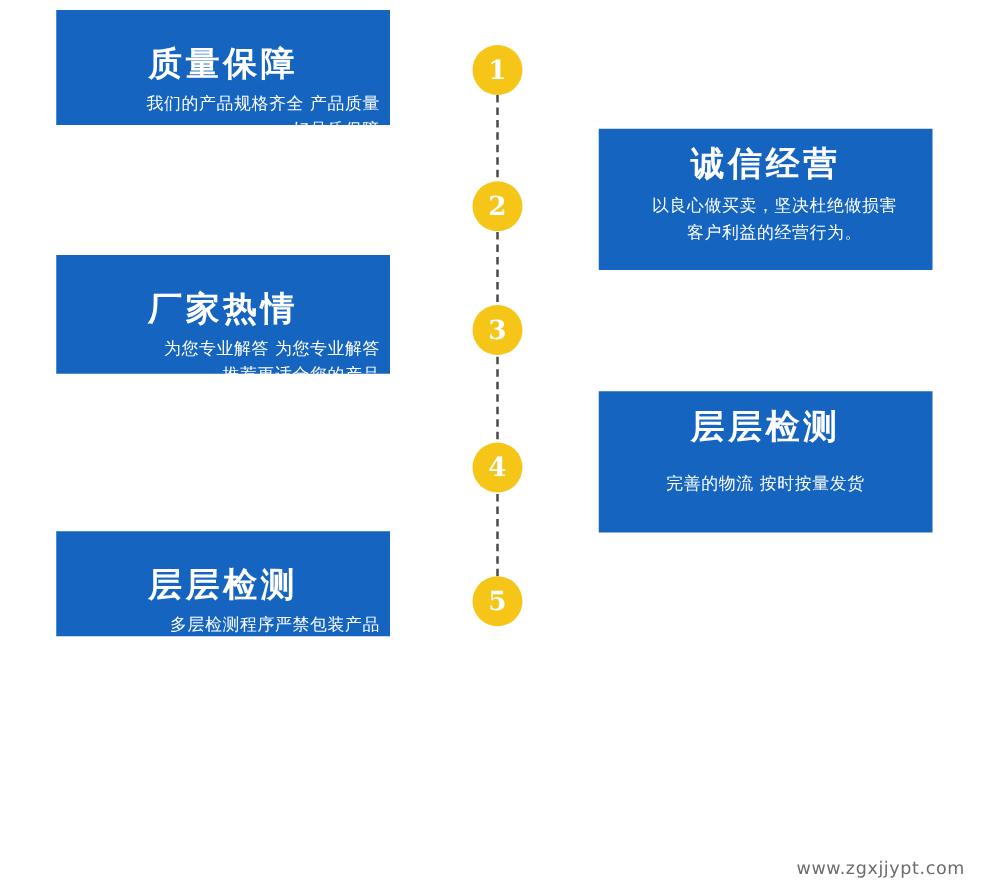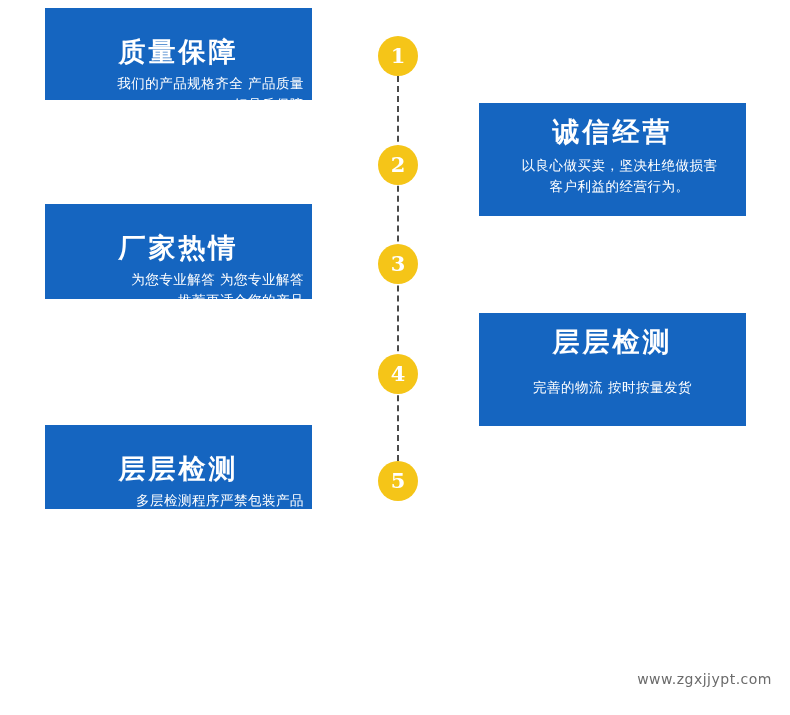--- a/index.html
+++ b/index.html
@@ -112,21 +112,21 @@
   #step-1 { top: 36px; }
   #step-2 { top: 145px; }
   #step-3 { top: 244px; }
   #step-4 { top: 354px; }
   #step-5 { top: 461px; }
 
   
   .watermark {
     position: absolute;
     right: 18px;
-    bottom: 28px;
+    bottom: 12px;
     color: #6b6b6b;
     font-size: 14px;
     letter-spacing: 0.5px;
     font-family: "DejaVu Sans", "Liberation Sans", sans-serif;
   }
 </style>
 </head>
 <body>
 
 <div class="stage">

